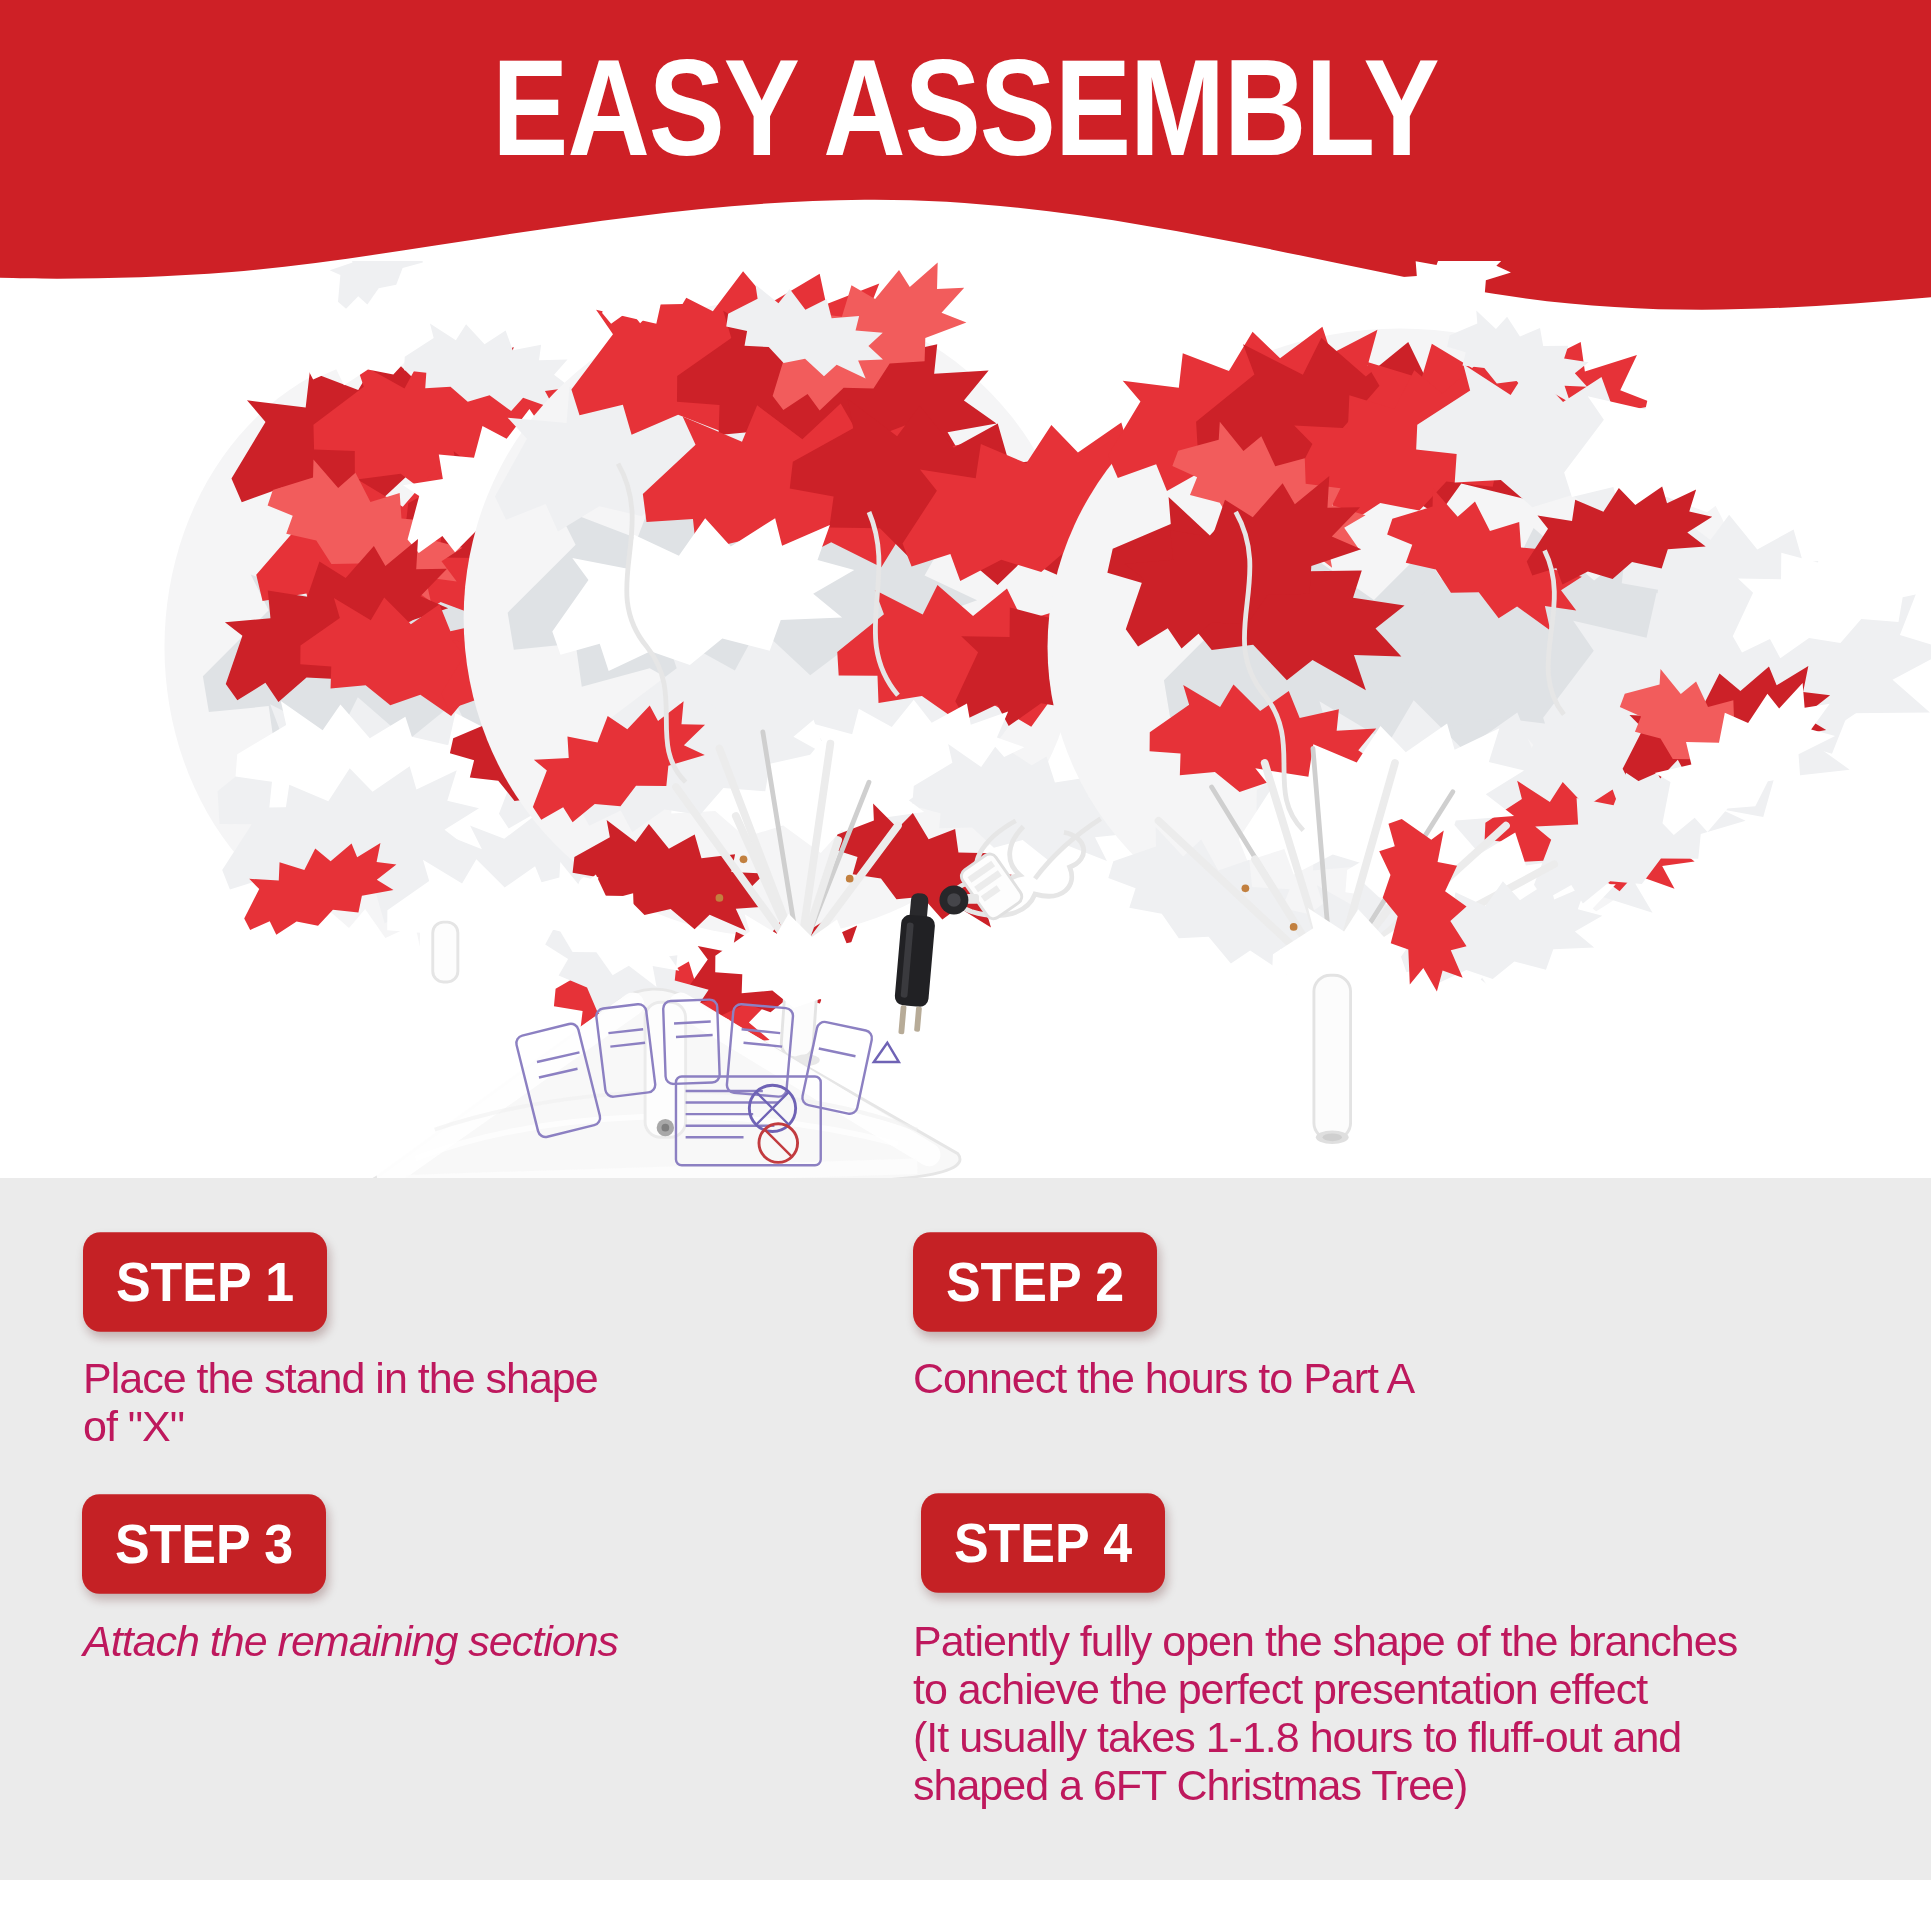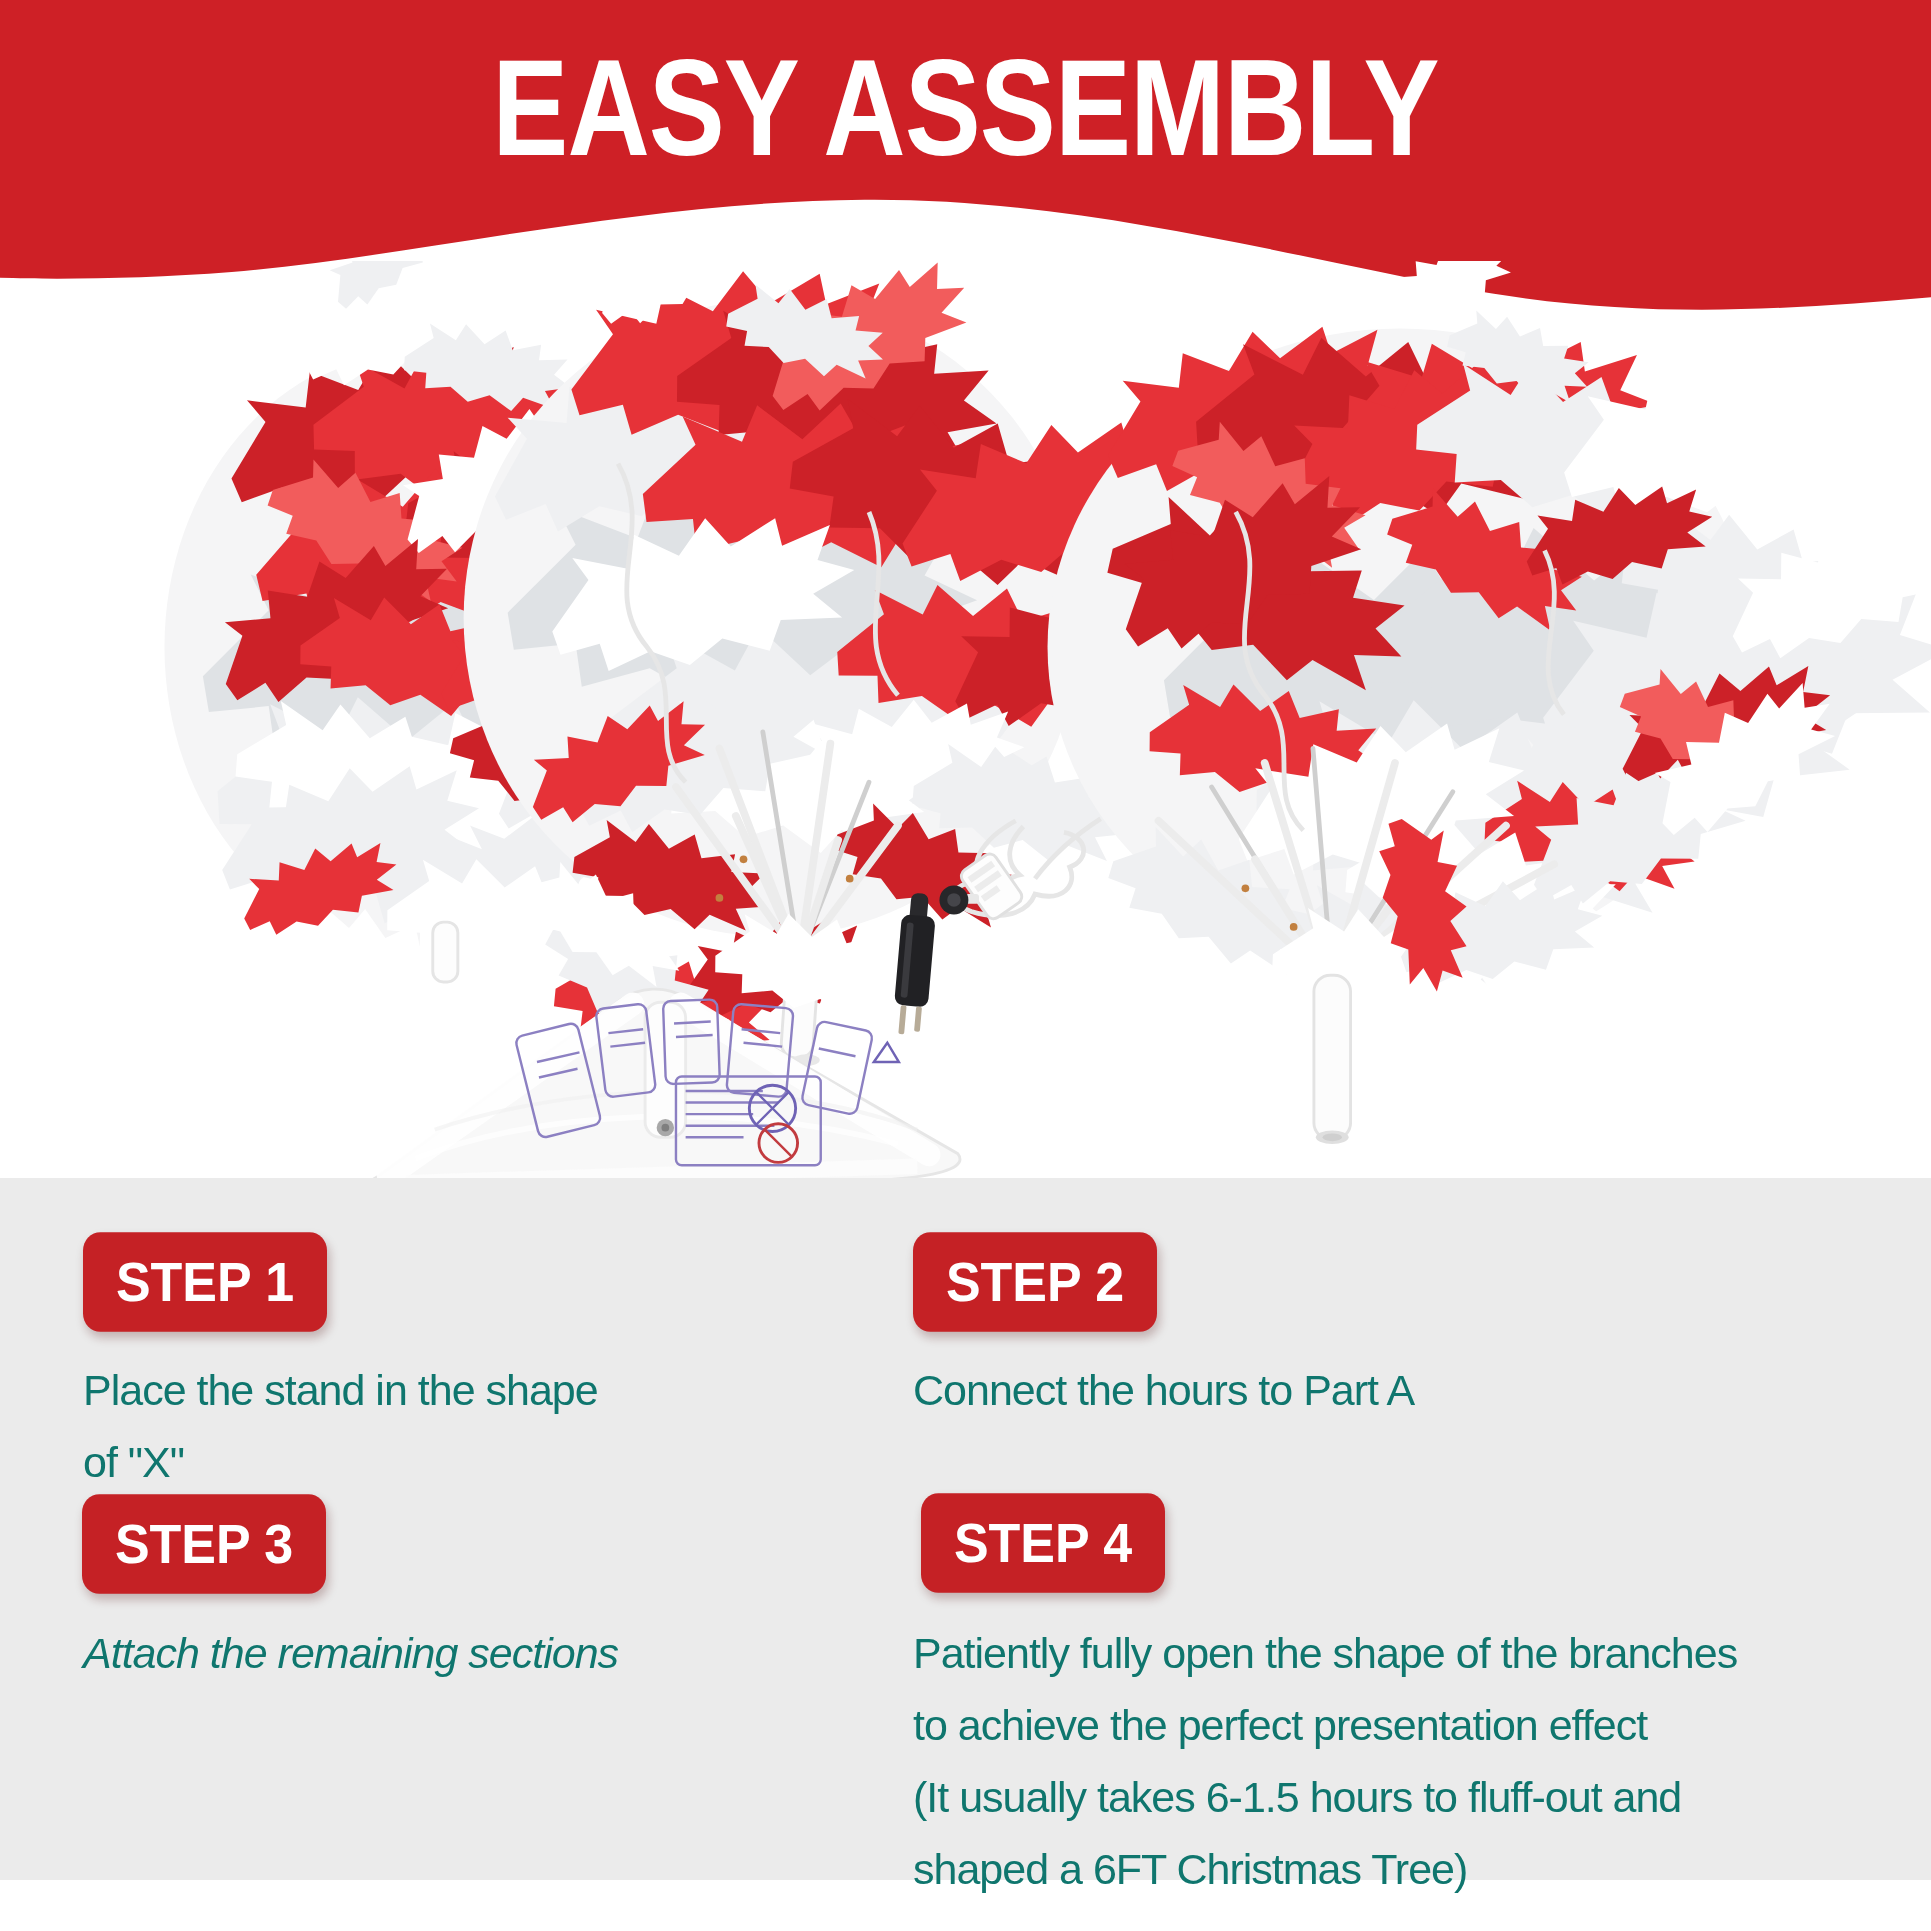--- a/index.html
+++ b/index.html
@@ -12,21 +12,21 @@
   .photo{position:absolute;top:261px;left:0;width:1931px;height:968px;}
   .steps{position:absolute;top:1178px;left:0;width:1931px;height:702px;background:#ebebeb;}
   .badge{position:absolute;width:244px;height:94px;background:#c52125;border-radius:17.4px;
          color:#ffffff;font-size:52px;font-weight:700;display:flex;align-items:center;
          justify-content:center;box-shadow:2.9px 5.8px 9.7px rgba(80,10,10,0.25);
          transform:scaleY(1.06);}
   .b1{left:83px;top:57px;}
   .b2{left:913px;top:57px;}
   .b3{left:82px;top:319px;}
   .b4{left:921px;top:318px;}
-  .step-text{position:absolute;font-size:43px;line-height:72px;color:#0f766e;
+  .step-text{position:absolute;font-size:43px;line-height:48px;color:#be185d;
              letter-spacing:-1px;white-space:pre-line;}
   .t1{left:83px;top:176px;width:792px;}
   .t2{left:913px;top:176px;width:966px;}
   .t3{left:83px;top:439px;width:792px;font-style:italic;}
   .t4{left:913px;top:439px;width:985px;}
   
   .r1{color:#e63238}.r2{color:#cc2128}.r3{color:#f25c5c}
   .w1{color:#ffffff}.w2{color:#eff0f2}.w3{color:#dfe2e5}
   .stem{stroke:#ececec;stroke-width:8;stroke-linecap:round;}
   .stem2{stroke:#cfcfcf;stroke-width:5;stroke-linecap:round;}
@@ -242,16 +242,16 @@
 
   <div class="badge b2">STEP 2</div>
   <div class="step-text t2">Connect the hours to Part A</div>
 
   <div class="badge b3">STEP 3</div>
   <div class="step-text t3">Attach the remaining sections</div>
 
   <div class="badge b4">STEP 4</div>
   <div class="step-text t4">Patiently fully open the shape of the branches
 to achieve the perfect presentation effect
-(It usually takes 6-1.5 hours to fluff-out and
+(It usually takes 1-1.8 hours to fluff-out and
 shaped a 6FT Christmas Tree)</div>
 </div>
 
 
 </body></html>

